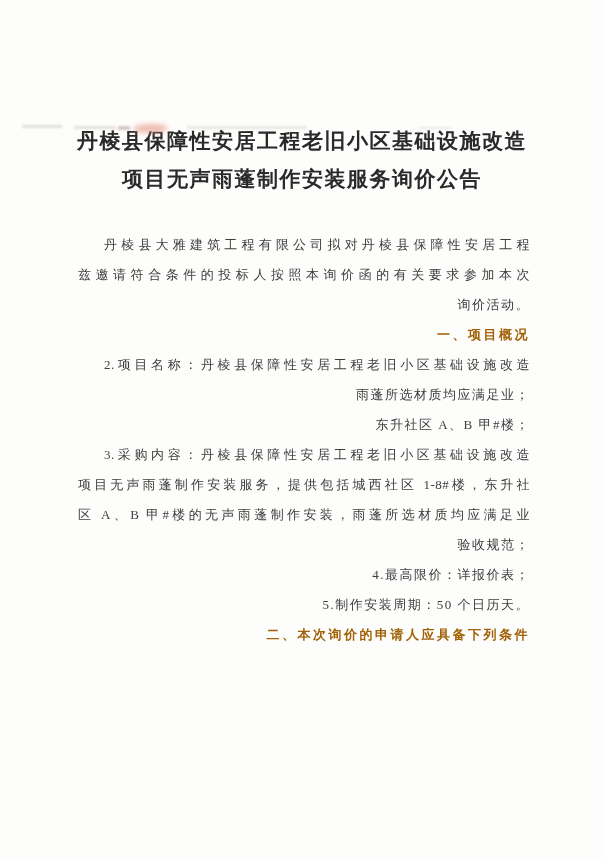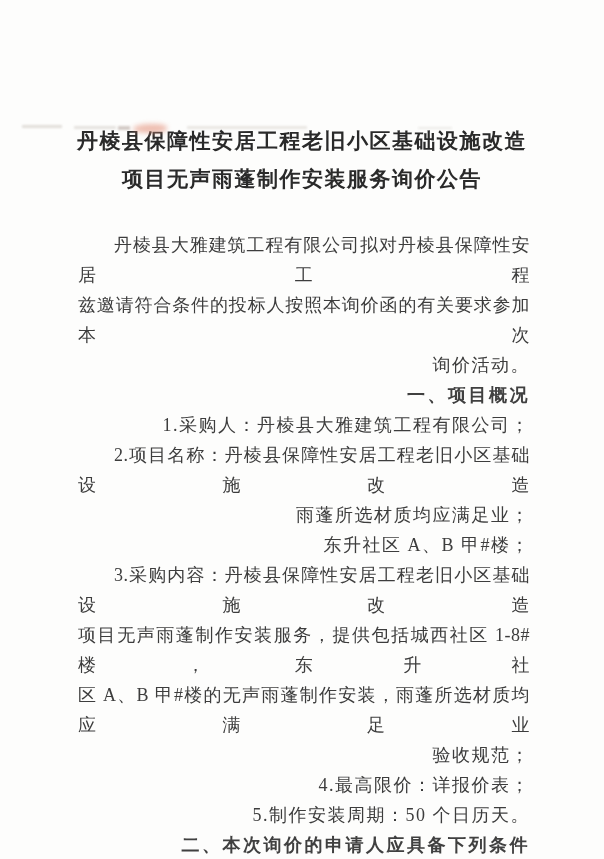--- a/index.html
+++ b/index.html
@@ -31,32 +31,32 @@
     text-align: center;
     font-size: 21px;
     font-weight: bold;
     line-height: 38px;
     letter-spacing: 1.5px;
     color: #2a2a2a;
   }
   .content {
     margin: 32px 74px 0 78px;   
     width: 452px;
-    font-size: 18px;
+    font-size: 13px;
     line-height: 30px;
     color: #3d3d3d;
     letter-spacing: 1.5px;
   }
   .ln { min-height: 30px; text-align: right; }
   .indent { text-indent: 2em; }
   .just { text-align: justify; text-align-last: justify; letter-spacing: 0.5px; }
   .h {
     font-family: "Liberation Sans", "DejaVu Sans", sans-serif;
     font-weight: bold;
-    color: #404040;
+    color: #a16207;
     letter-spacing: 2.5px;
   }
 </style>
 </head>
 <body>
 
 <div class="page">
 
   <div class="artifact a-dash1"></div>
   <div class="artifact a-dash2"></div>
@@ -68,21 +68,20 @@
   <div class="doc-title">
     <div>丹棱县保障性安居工程老旧小区基础设施改造</div>
     <div>项目无声雨蓬制作安装服务询价公告</div>
   </div>
 
   <div class="content">
     <div class="ln indent just">丹棱县大雅建筑工程有限公司拟对丹棱县保障性安居工程</div>
     <div class="ln just">兹邀请符合条件的投标人按照本询价函的有关要求参加本次</div>
     <div class="ln">询价活动。</div>
     <div class="ln indent h">一、项目概况</div>
-    <div class="ln indent">1.采购人：丹棱县大雅建筑工程有限公司；</div>
     <div class="ln indent just">2.项目名称：丹棱县保障性安居工程老旧小区基础设施改造</div>
     <div class="ln">雨蓬所选材质均应满足业；</div>
     <div class="ln">东升社区 A、B 甲#楼；</div>
     <div class="ln indent just">3.采购内容：丹棱县保障性安居工程老旧小区基础设施改造</div>
     <div class="ln just">项目无声雨蓬制作安装服务，提供包括城西社区 1-8#楼，东升社</div>
     <div class="ln just">区 A、B 甲#楼的无声雨蓬制作安装，雨蓬所选材质均应满足业</div>
     <div class="ln">验收规范；</div>
     <div class="ln indent">4.最高限价：详报价表；</div>
     <div class="ln indent">5.制作安装周期：50 个日历天。</div>
     <div class="ln indent h">二、本次询价的申请人应具备下列条件</div>

